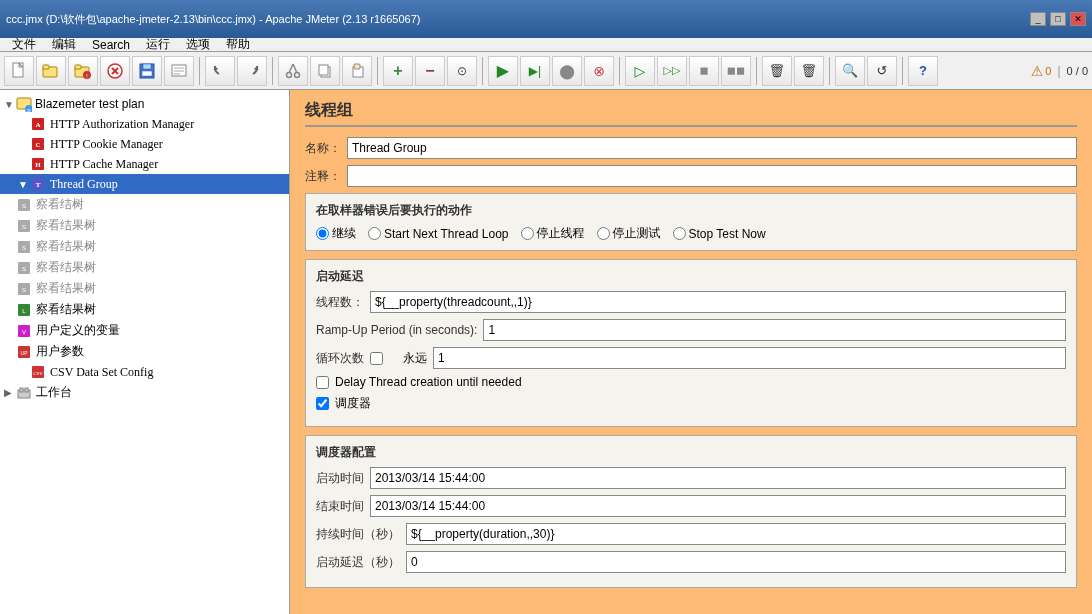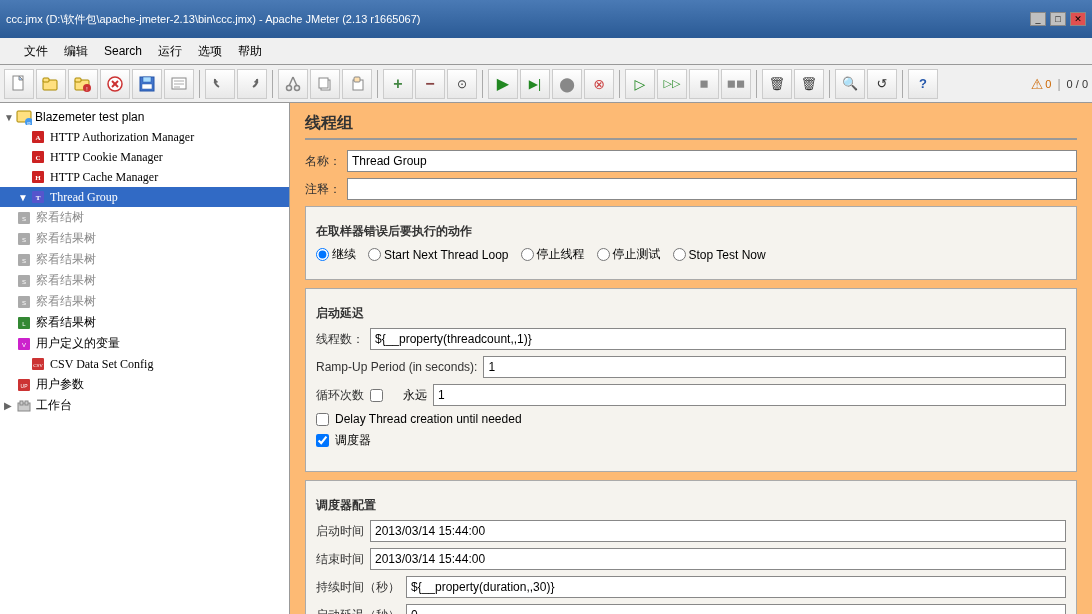--- a/index.html
+++ b/index.html
@@ -25,24 +25,24 @@
       display: flex; align-items: center; justify-content: center;
       cursor: pointer;
       color: #000;
     }
     .title-btn.close { background: #e05050; }
 
     
     .menu-bar {
       background: #f0f0f0;
       border-bottom: 1px solid #999;
-      height: 27px;
-      display: flex;
-      align-items: center;
-      padding: 0 16px;
+      height: 14px;
+      display: flex;
+      align-items: center;
+      padding: 0 4px;
       gap: 0;
     }
     .menu-item {
       padding: 2px 8px;
       font-size: 12px;
       cursor: pointer;
       height: 100%;
       display: flex;
       align-items: center;
     }
@@ -145,21 +145,21 @@
       height: 22px;
       border: 1px solid #888;
       background: white;
       padding: 1px 4px;
       font-size: 12px;
       font-family: inherit;
     }
 
     .group-box {
       border: 1px solid #aaa;
-      padding: 16px 10px;
+      padding: 8px 10px;
       margin-bottom: 8px;
       background: #f5f3ee;
     }
     .group-title {
       font-size: 12px;
       font-weight: bold;
       color: #333;
       margin-bottom: 6px;
     }
 
@@ -480,40 +480,40 @@
       <span class="tree-expand">&nbsp;</span>
       <span class="tree-icon">
         <svg width="14" height="14" viewBox="0 0 14 14">
             <rect x="1" y="1" width="12" height="12" rx="1" fill="#cc22cc"></rect>
             <text x="7" y="10" font-size="6" fill="white" text-anchor="middle">V</text>
           </svg>
       </span>
       <span>用户定义的变量</span>
     </div>
 
+    <div class="tree-item indent-2">
+      <span class="tree-expand">&nbsp;</span>
+      <span class="tree-icon">
+        <svg width="14" height="14" viewBox="0 0 14 14">
+            <rect x="1" y="1" width="12" height="12" rx="1" fill="#cc3333"></rect>
+            <text x="7" y="10" font-size="5" fill="white" text-anchor="middle">UP</text>
+          </svg>
+      </span>
+      <span>用户参数</span>
+    </div>
+
     <div class="tree-item indent-1">
       <span class="tree-expand">&nbsp;</span>
       <span class="tree-icon">
         <svg width="14" height="14" viewBox="0 0 14 14">
             <rect x="1" y="1" width="12" height="12" rx="1" fill="#cc3333"></rect>
             <text x="7" y="10" font-size="5" fill="white" text-anchor="middle">CSV</text>
           </svg>
       </span>
       <span>CSV Data Set Config</span>
-    </div>
-
-    <div class="tree-item indent-2">
-      <span class="tree-expand">&nbsp;</span>
-      <span class="tree-icon">
-        <svg width="14" height="14" viewBox="0 0 14 14">
-            <rect x="1" y="1" width="12" height="12" rx="1" fill="#cc3333"></rect>
-            <text x="7" y="10" font-size="5" fill="white" text-anchor="middle">UP</text>
-          </svg>
-      </span>
-      <span>用户参数</span>
     </div>
 
     <div class="tree-item" style="padding-left:4px;">
       <span class="tree-expand">▶</span>
       <span class="tree-icon">
         <svg width="14" height="14" viewBox="0 0 14 14">
             <rect x="1" y="4" width="12" height="8" fill="#ccc" stroke="#888" stroke-width="1"></rect>
             <rect x="3" y="2" width="3" height="4" fill="#ccc" stroke="#888" stroke-width="1"></rect>
             <rect x="8" y="2" width="3" height="4" fill="#ccc" stroke="#888" stroke-width="1"></rect>
           </svg>

